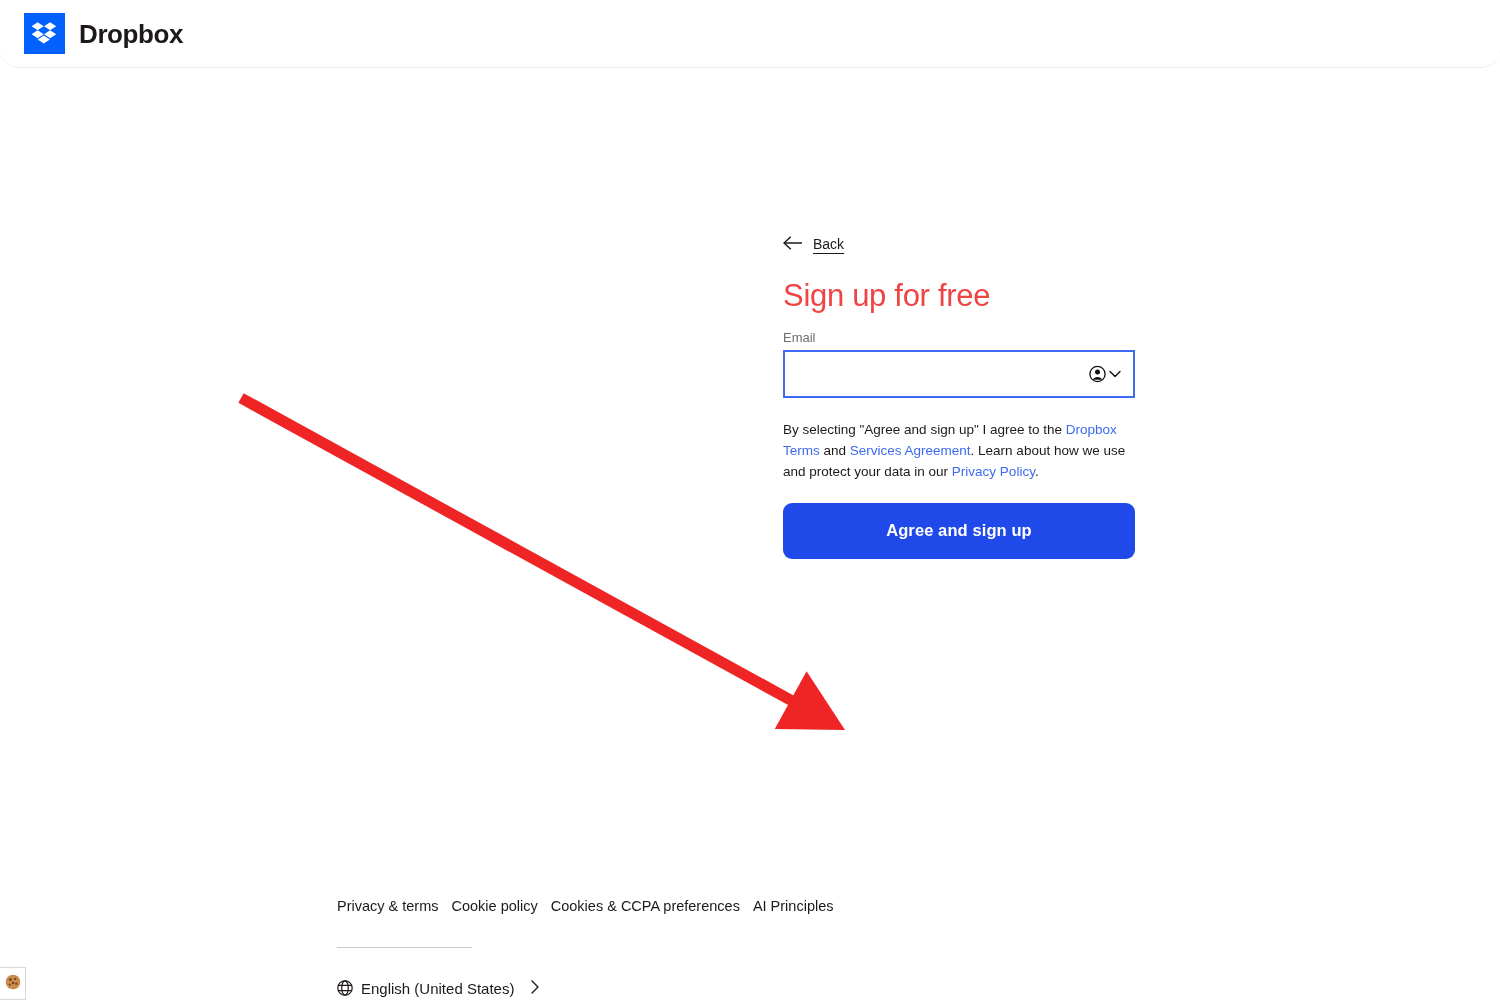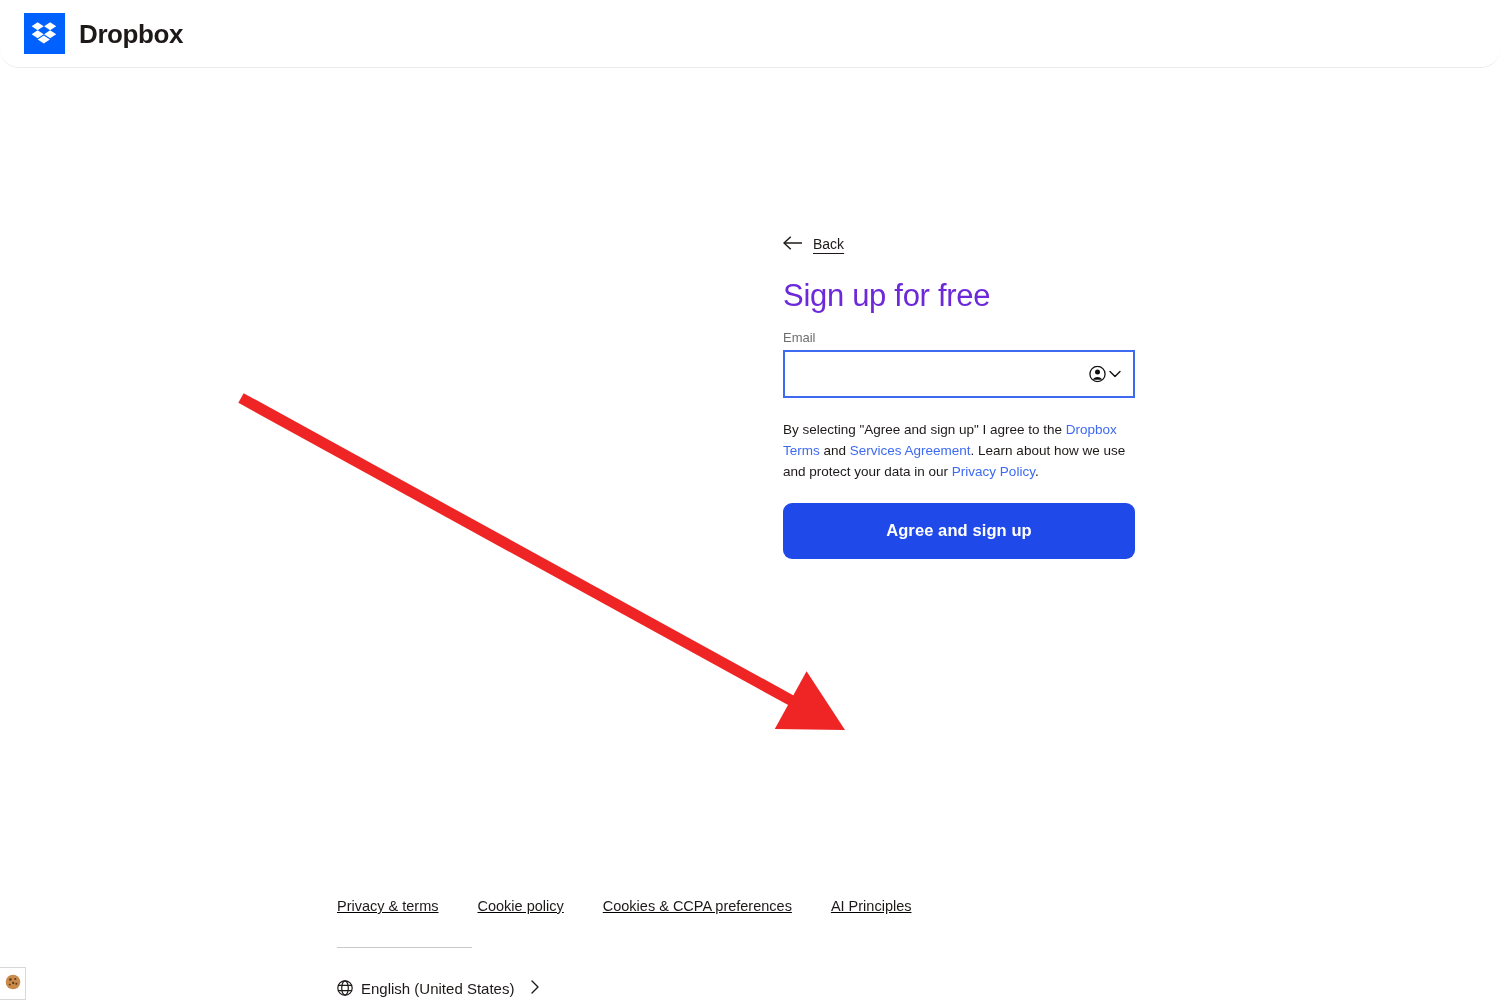--- a/index.html
+++ b/index.html
@@ -45,21 +45,21 @@
   #back-link {
     display: inline-flex; align-items: center; gap: 9px;
     color: #1e1919; text-decoration: none; cursor: pointer;
     font-size: 14px; line-height: 1;
   }
   #back-link .bl-text { text-decoration: underline; text-underline-offset: 4px; }
   #back-arrow { display: block; }
 
   #page-title {
     margin: 24px 0 0 0;
-    font-size: 31px; font-weight: 400; color: #6d28d9;
+    font-size: 31px; font-weight: 400; color: #ef4444;
     letter-spacing: -0.3px; line-height: 1.15;
   }
 
   .field { margin-top: 16px; }
   .field-label {
     display: block;
     font-size: 13px; color: #6e6e6e;
     margin-bottom: 5px; line-height: 1.2;
   }
   .input-wrap { position: relative; }
@@ -109,21 +109,21 @@
     color: #ffffff;
     border: none; border-radius: 9px;
     font-size: 16.5px; font-weight: bold;
     font-family: "Liberation Sans", sans-serif;
     cursor: pointer;
     letter-spacing: 0.1px;
   }
 
   
   #footer { position: absolute; left: 337px; top: 898px; width: 900px; }
-  #footer-links { display: flex; align-items: center; gap: 39px; text-decoration: underline; }
+  #footer-links { display: flex; align-items: center; gap: 13px; }
   #footer-links a {
     font-size: 14.5px; color: #1e1919; text-decoration: none; cursor: pointer;
     white-space: nowrap;
   }
   #footer-rule {
     margin-top: 33px;
     width: 135px; height: 1px; background: #c9c9c9;
   }
   #lang-picker {
     margin-top: 32px;

